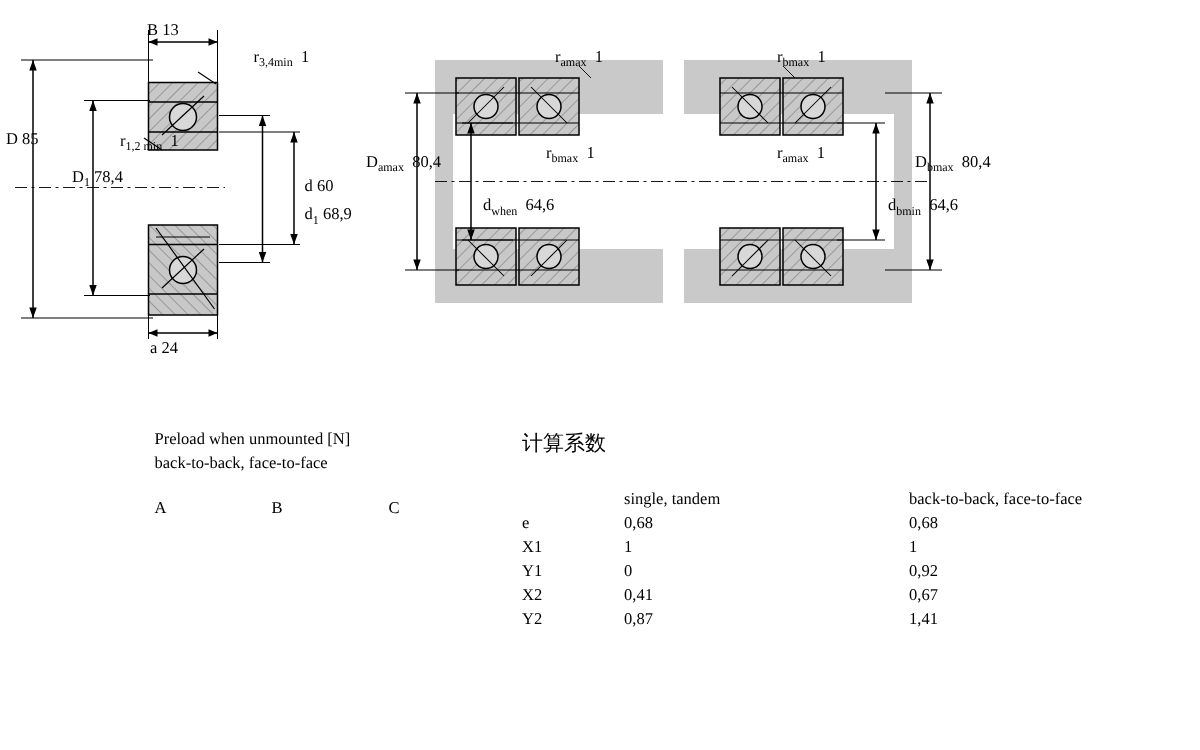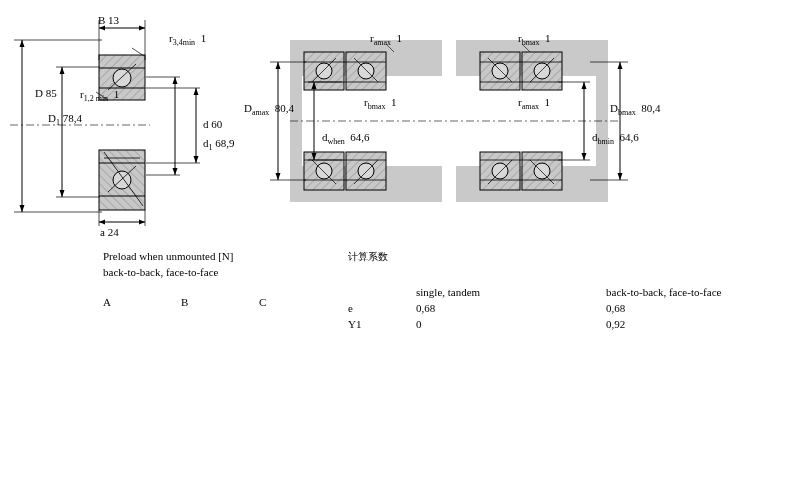--- a/index.html
+++ b/index.html
@@ -21,21 +21,21 @@
   }
   .lbl .sub {
     font-size: 8px;
     vertical-align: sub;
   }
   svg { position: absolute; top: 0; left: 0; overflow: visible; }
   .tbl {
     position: absolute;
     font-size: 11px;
   }
-  .tbl-title { font-weight: normal; }
+  .tbl-title { font-weight: normal; margin-top: 37px; }
   table { border-collapse: collapse; font-size: 11px; }
   td { padding: 0 0 4px 0; vertical-align: top; white-space: nowrap; }
 </style>
 </head>
 <body>
 
 <div>
   <svg width="260" height="240" style="left:0;top:0">
 
     <defs>
@@ -106,21 +106,21 @@
     <line x1="132" y1="48" x2="144" y2="56" stroke="#000" stroke-width="0.7"></line>
     <line x1="96" y1="92" x2="108" y2="100" stroke="#000" stroke-width="0.7"></line>
   </svg>
 
   <div class="lbl" style="left:98px; top:14px;">B  13</div>
 
   <div class="lbl" style="left:137px; top:32px;margin-left:32px;"><span>r</span><span class="sub">3,4min</span>&nbsp;&nbsp;<span>1</span></div>
 
   <div class="lbl" style="left:80px; top:88px;"><span>r</span><span class="sub">1,2 min</span>&nbsp;&nbsp;<span>1</span></div>
 
-  <div class="lbl" style="left:4px; top:87px;margin-left:31px;">D  85</div>
+  <div class="lbl" style="left:4px; top:87px;">D  85</div>
 
   <div class="lbl" style="left:48px; top:112px;"><span>D</span><span class="sub">1</span>&nbsp;<span>78,4</span></div>
 
   <div class="lbl" style="left:203px; top:118px;">d  60</div>
 
   <div class="lbl" style="left:203px; top:137px;"><span>d</span><span class="sub">1</span>&nbsp;<span>68,9</span></div>
 
   <div class="lbl" style="left:100px; top:226px;">a  24</div>
 </div>
 
@@ -232,33 +232,48 @@
         <tr>
       <td style="width:78px;">A</td>
       <td style="width:78px;">B</td>
       <td style="width:78px;">C</td>
     </tr>
   </tbody>
     </table>
 </div>
 
 <div class="tbl" style="left:348px; top:250px;">
-  <div class="tbl-title" style="font-family:Liberation Serif, serif; font-size:10px;">计算系数</div>
+  <div class="tbl-title" style="font-family:Liberation Serif, serif; font-size:14px;">计算系数</div>
   <table style="margin-top:22px;">
     <tbody>
         <tr>
       <td style="width:68px;"></td>
       <td style="width:190px;">single, tandem</td>
       <td>back-to-back, face-to-face</td>
     </tr>
     <tr>
       <td><span>e</span><span class="sub"></span></td>
       <td>0,68</td>
       <td>0,68</td>
     </tr>
     <tr>
+      <td><span>X</span><span class="sub">1</span></td>
+      <td>1</td>
+      <td>1</td>
+    </tr>
+    <tr>
       <td><span>Y</span><span class="sub">1</span></td>
       <td>0</td>
       <td>0,92</td>
     </tr>
+    <tr>
+      <td><span>X</span><span class="sub">2</span></td>
+      <td>0,41</td>
+      <td>0,67</td>
+    </tr>
+    <tr>
+      <td><span>Y</span><span class="sub">2</span></td>
+      <td>0,87</td>
+      <td>1,41</td>
+    </tr>
   </tbody>
     </table>
 </div>
 
 </body></html>

